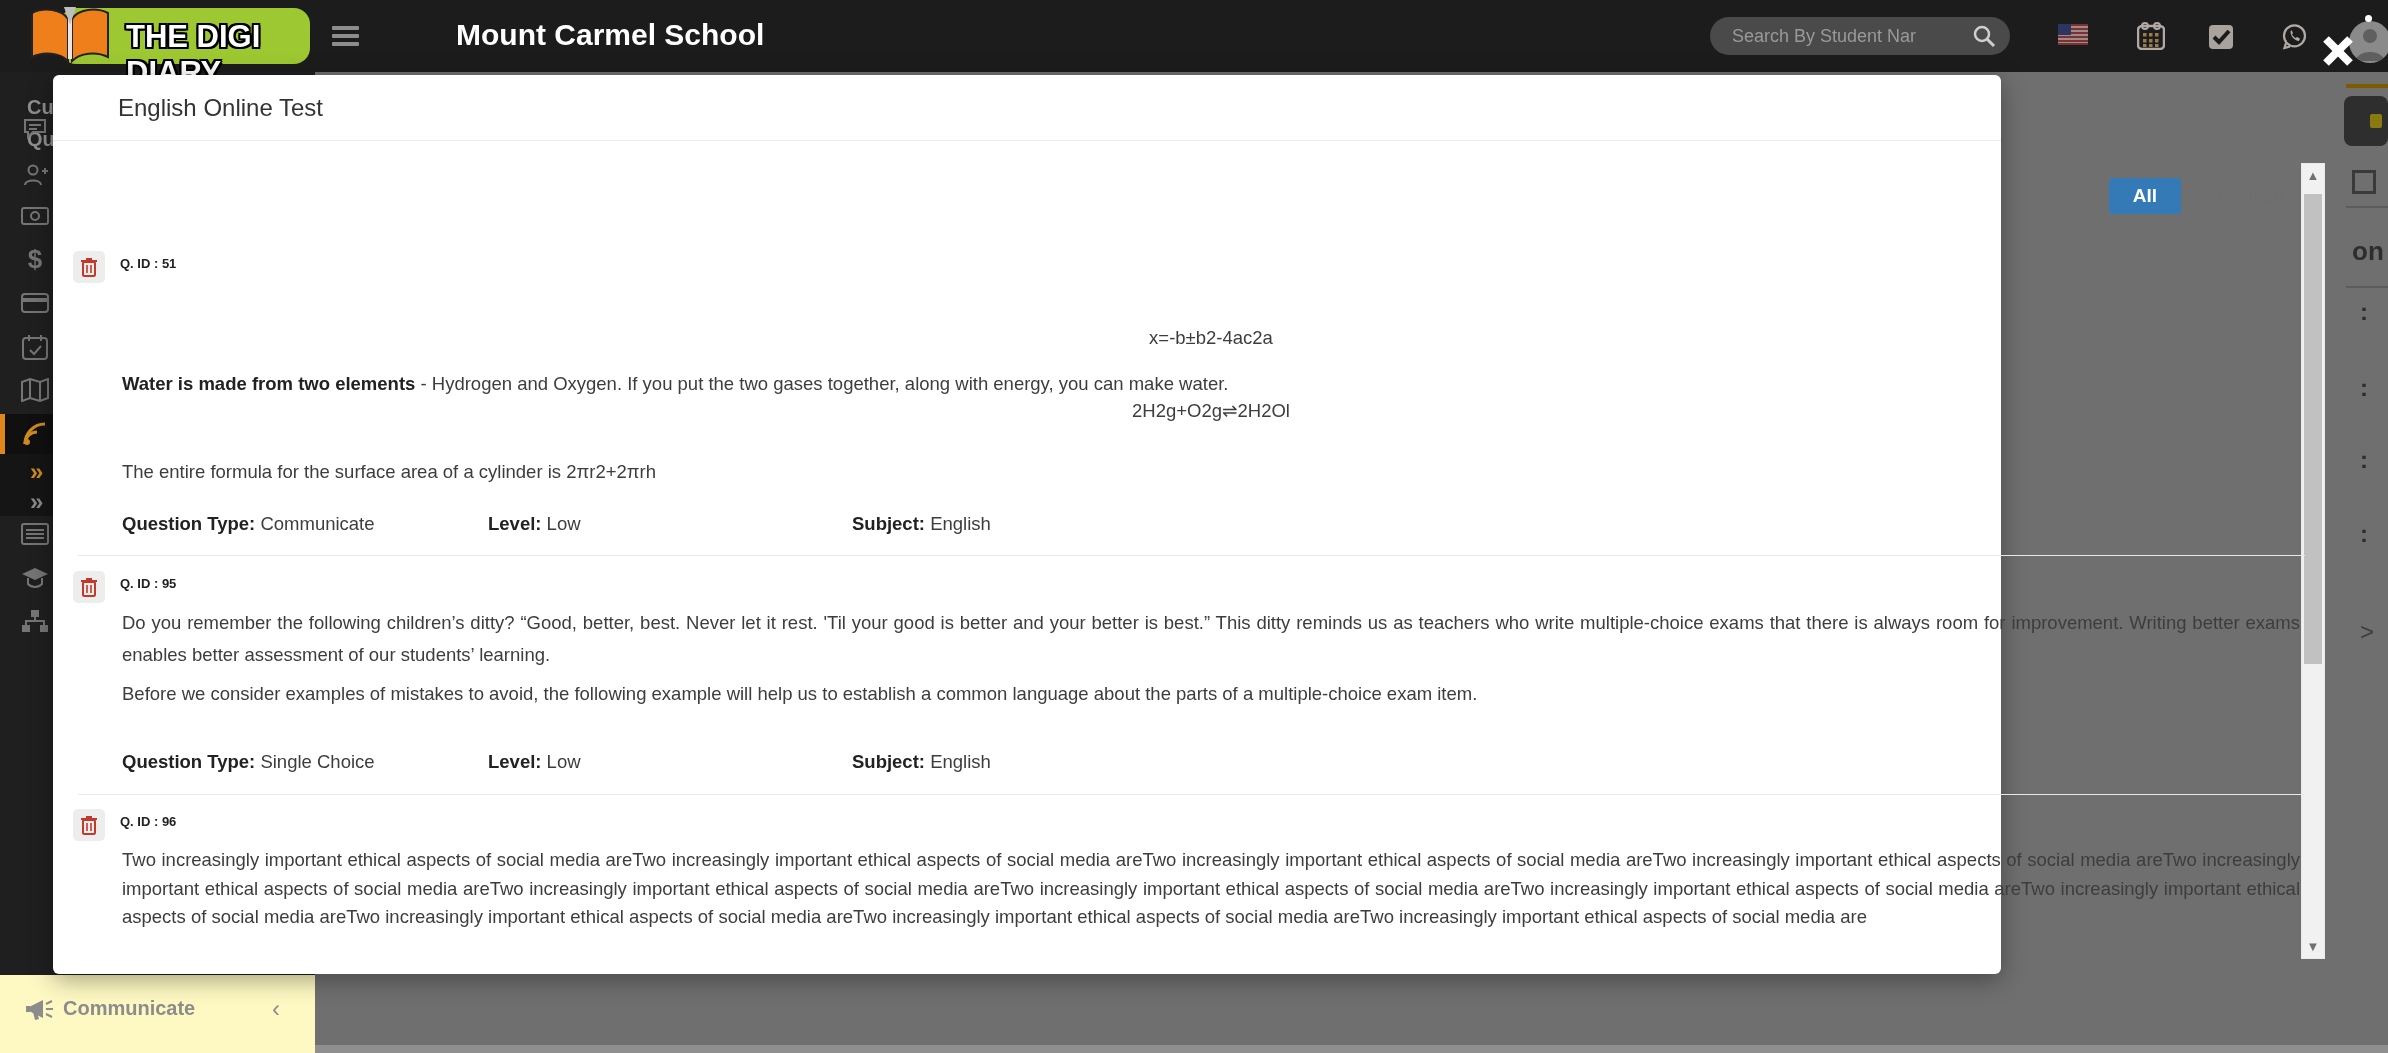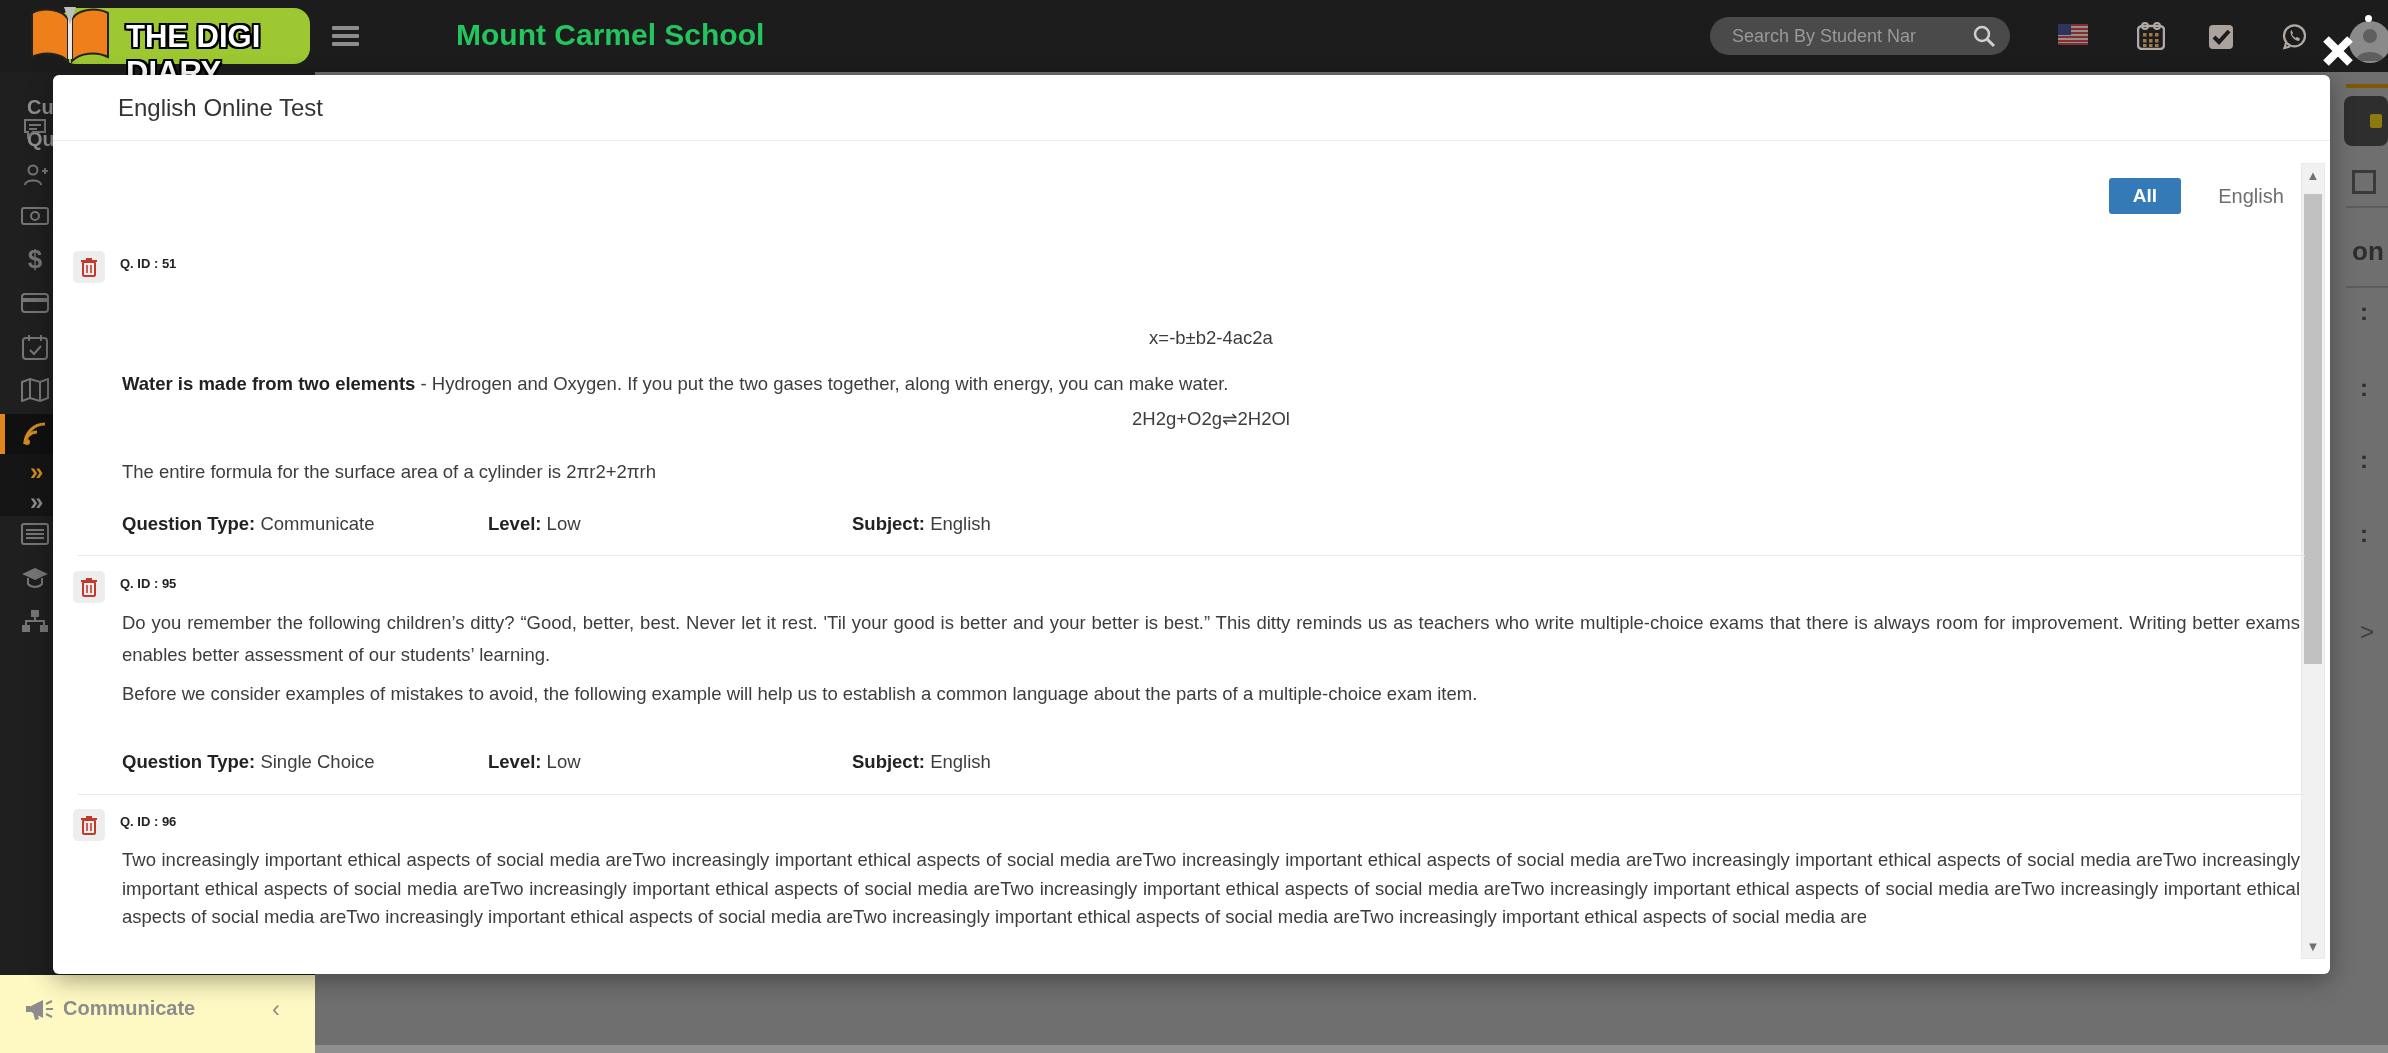--- a/index.html
+++ b/index.html
@@ -8,21 +8,21 @@
 
   
   .topbar { position:absolute; left:0; top:0; width:2388px; height:72px; background:#1c1c1c; z-index:5; }
   .logo { position:absolute; left:18px; top:5px; width:292px; height:62px; }
   .logo-pill { position:absolute; left:42px; top:3px; right:0; bottom:3px; background:#9dc831; border-radius:16px; }
   .logo-text { position:absolute; left:108px; top:14px; font-size:31px; font-weight:800; color:#fff; letter-spacing:0px;
     text-shadow:-2px -2px 0 #000,2px -2px 0 #000,-2px 2px 0 #000,2px 2px 0 #000,0 2px 0 #000,2px 0 0 #000,0 -2px 0 #000,-2px 0 0 #000; }
   .logo-book { position:absolute; left:0; top:0; }
   .hamburger { position:absolute; left:332px; top:26px; width:27px; height:20px; display:flex; flex-direction:column; justify-content:space-between; cursor:pointer; }
   .hamburger span { display:block; height:4px; background:#8d8d8d; border-radius:1px; }
-  .school-name { position:absolute; left:456px; top:18px; font-size:30px; font-weight:bold; color:#22c55e; }
+  .school-name { position:absolute; left:456px; top:18px; font-size:30px; font-weight:bold; color:#ffffff; }
   .search-pill { position:absolute; left:1710px; top:17px; width:300px; height:38px; background:#4a4a4a; border-radius:19px; }
   .search-input { position:absolute; left:22px; top:0; width:230px; height:38px; background:transparent; border:none; outline:none; color:#cfcfcf; font-size:18px; font-family:"Liberation Sans",sans-serif; }
   .search-input::placeholder { color:#999; }
   .search-icon { position:absolute; right:14px; top:7px; }
   .tb-icon { position:absolute; top:24px; }
   .avatar { position:absolute; left:2349px; top:21px; width:42px; height:42px; border-radius:50%; background:#8a8a8a; overflow:hidden; z-index:6; }
   .avatar-dot { position:absolute; left:2365px; top:15px; width:7px; height:7px; border-radius:50%; background:#fff; z-index:7; }
   .close-x { position:absolute; left:2320px; top:33px; width:36px; height:36px; z-index:40; cursor:pointer; }
 
   
@@ -43,21 +43,21 @@
   .frag-button { left:2344px; top:96px; width:44px; height:50px; background:#2e2e2e; border-radius:8px; }
   .frag-button-mark { position:absolute; right:6px; top:18px; width:12px; height:14px; background:#8a7a10; border-radius:2px; }
   .frag-checkbox { left:2352px; top:170px; width:24px; height:24px; border:3px solid #3a3a3a; background:transparent; }
   .frag-line1 { left:2346px; top:206px; width:42px; height:2px; background:#5c5c5c; }
   .frag-on { left:2352px; top:236px; font-size:26px; font-weight:bold; color:#2d2d2d; }
   .frag-line2 { left:2346px; top:286px; width:42px; height:2px; background:#5c5c5c; }
   .frag-colon { left:2360px; font-size:24px; font-weight:bold; color:#2d2d2d; }
   .frag-chevron { left:2360px; top:618px; font-size:24px; color:#3d3d3d; }
 
   
-  .modal { position:absolute; left:53px; top:75px; width:2277px; height:899px; background:#fff; border-radius:6px;
+  .modal { position:absolute; left:53px; top:75px; width:1948px; height:899px; background:#fff; border-radius:6px;
     box-shadow:0 6px 24px rgba(0,0,0,.35); z-index:10; }
   .modal-header { position:absolute; left:0; top:0; width:100%; height:66px; border-bottom:1px solid #ebebeb; }
   .modal-title { position:absolute; left:65px; top:19px; font-size:24px; color:#333; }
 
   .tab-all { position:absolute; left:2056px; top:103px; width:72px; height:36px; background:#337ab7; border-radius:3px;
     color:#fff; font-size:19px; font-weight:bold; display:flex; align-items:center; justify-content:center; cursor:pointer; }
   .tab-english { position:absolute; left:2146px; top:103px; width:104px; height:36px; color:#6e6e6e; font-size:20px;
     display:flex; align-items:center; justify-content:center; cursor:pointer; }
 
   
@@ -290,21 +290,21 @@
       <rect x="3" y="5" width="12" height="14" rx="1.5" fill="none" stroke="#c0392b" stroke-width="2"></rect>
       <line x1="1" y1="4" x2="17" y2="4" stroke="#c0392b" stroke-width="2"></line>
       <rect x="6" y="1" width="6" height="3" fill="#c0392b"></rect>
       <line x1="7" y1="8" x2="7" y2="16" stroke="#c0392b" stroke-width="1.6"></line>
       <line x1="11" y1="8" x2="11" y2="16" stroke="#c0392b" stroke-width="1.6"></line>
     </svg>
   </div>
   <div class="qid" style="top:181px">Q. ID : 51</div>
   <div class="qtext center" style="top:252px">x=-b±b2-4ac2a</div>
   <div class="qtext" style="top:298px"><span class="b">Water is made from two elements</span><span> - Hydrogen and Oxygen. If you put the two gases together, along with energy, you can make water.</span></div>
-  <div class="qtext center" style="top:333px">2H2g+O2g⇌2H2Ol</div>
+  <div class="qtext center" style="top:325px">2H2g+O2g⇌2H2Ol</div>
   <div class="qtext" style="top:386px">The entire formula for the surface area of a cylinder is 2πr2+2πrh</div>
   <div class="meta" style="top:438px">
     <span class="lbl">Question Type:</span> <span>Communicate</span>
     <span class="g2"><span class="lbl">Level:</span> <span>Low</span></span>
     <span class="g3"><span class="lbl">Subject:</span> <span>English</span></span>
   </div>
   <div class="qdivider" style="top:480px"></div>
 
   <div class="trash-btn" style="top:496px">
     <svg width="18" height="20" viewBox="0 0 18 20">

